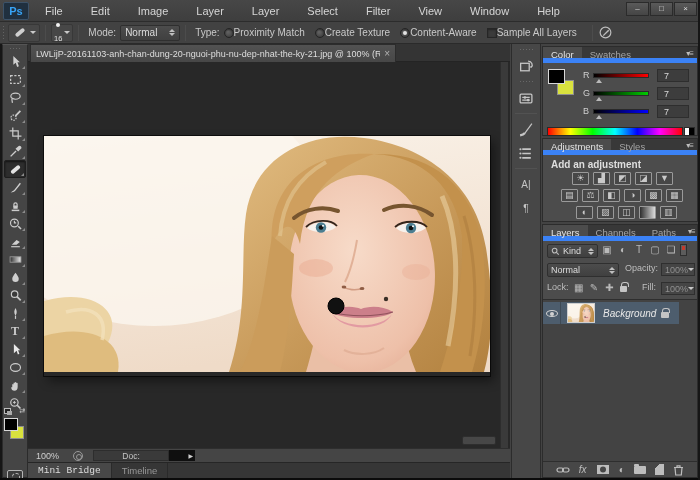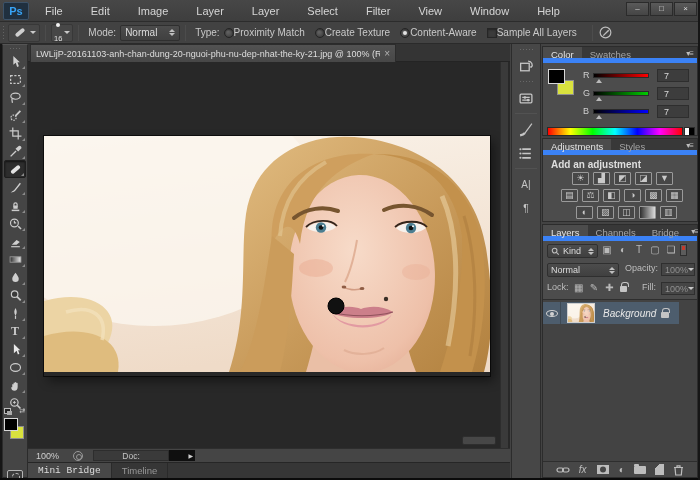--- a/index.html
+++ b/index.html
@@ -536,21 +536,21 @@
       <span class="adjico">◫</span>
       <span class="adjico grad"></span>
       <span class="adjico">▥</span>
     </div>
   </div>
 
   <div class="panel" style="top:224px;height:254px;">
     <div class="phead">
       <span class="ptab on">Layers</span>
       <span class="ptab">Channels</span>
-      <span class="ptab">Bridge</span>
+      <span class="ptab">Paths</span>
       <span class="pmenu">▾≡</span>
     </div>
     <div class="lrow" style="top:19px;height:16px;padding:0 4px;gap:2px;">
       <span class="kindfield">
         <svg width="9" height="9" viewBox="0 0 10 10" style="stroke:#bdbdbd;fill:none;stroke-width:1.2;">
             <circle cx="4" cy="4" r="2.6"></circle>
             <path d="M6 6l2.6 2.6"></path>
           </svg>
         <span>Kind</span>
         <span class="stp">

